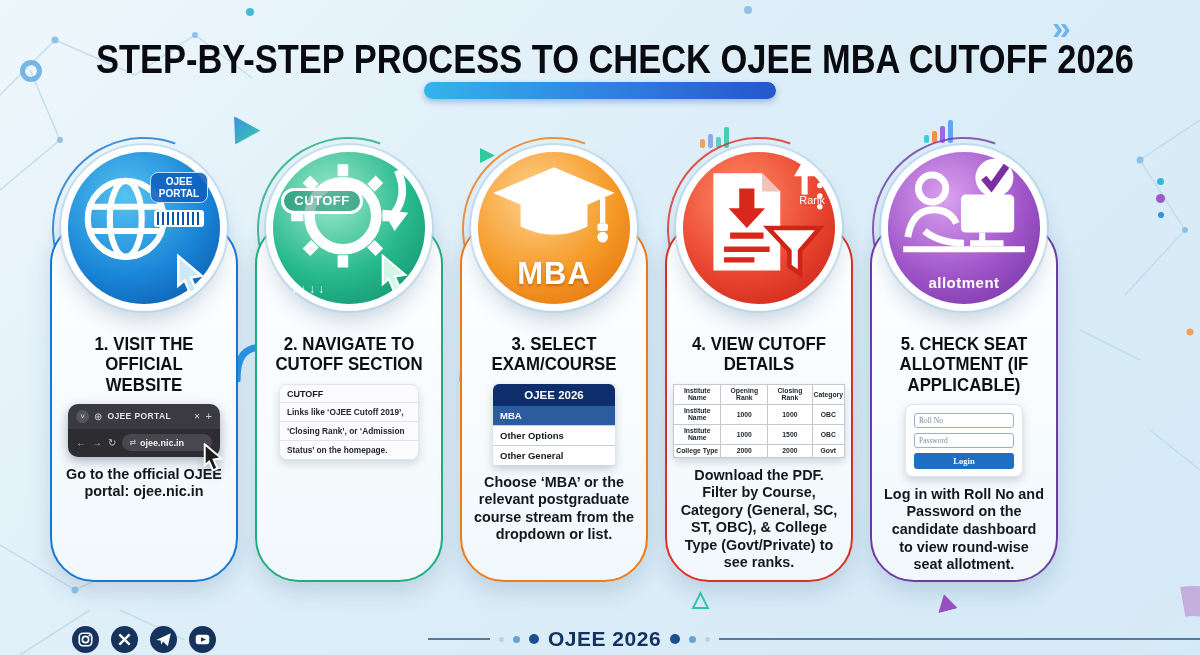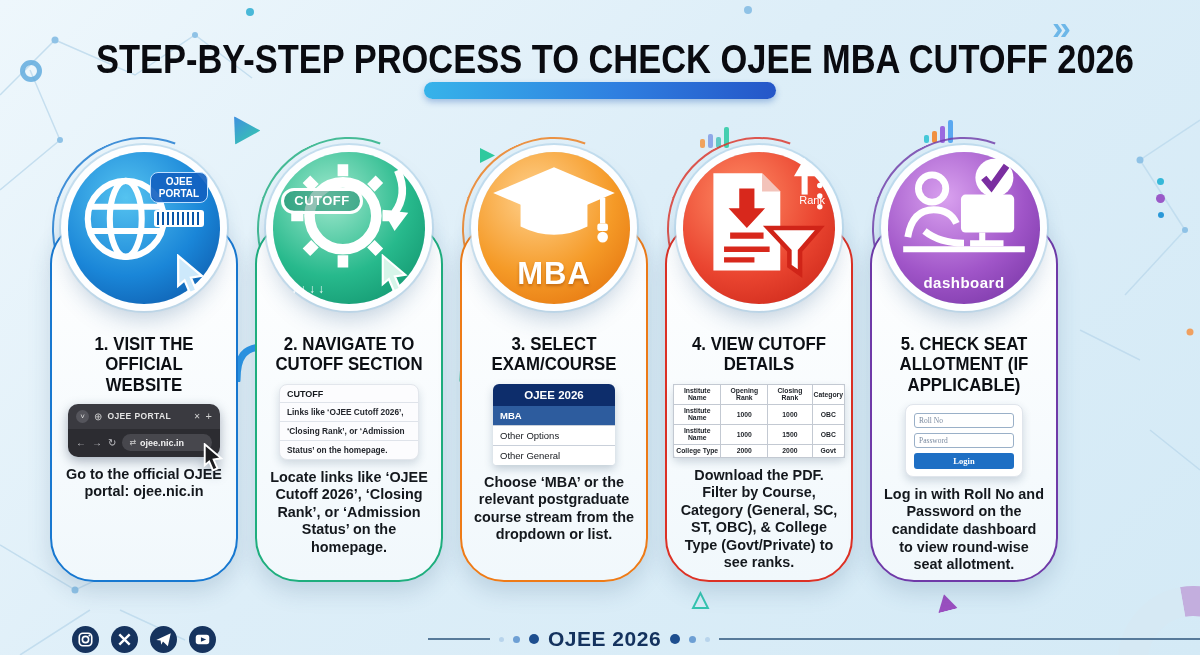--- a/index.html
+++ b/index.html
@@ -109,21 +109,21 @@
     box-shadow:0 4px 8px rgba(40,70,100,.18); text-align:left; }
   .panel2 .ph { font-size:9px; font-weight:800; color:#15181d; padding:4px 7px 3px; }
   .panel2 .pl { font-size:8.3px; font-weight:700; color:#23262c; padding:4px 7px;
     border-top:1px solid #dfe3ea; }
 
   .dd { width:122px; border-radius:6px 6px 4px 4px; overflow:hidden;
     box-shadow:0 4px 8px rgba(40,70,100,.25); background:#fff; text-align:left; }
   .dd .ddh { background:#0d2d6b; color:#fff; font-size:11.5px; font-weight:800;
     text-align:center; padding:5px 0; }
   .dd .ddsel { background:#2d5c9e; color:#fff; font-size:9.5px; font-weight:800; padding:4px 7px; }
-  .dd .ddopt { background:#fff; color:#15181d; font-size:9.5px; font-weight:400;
+  .dd .ddopt { background:#fff; color:#15181d; font-size:9.5px; font-weight:700;
     padding:4px 7px; border-top:1px solid #c9d0da; }
 
   .tbl { width:172px; border-collapse:collapse; background:#fff; border-radius:6px;
     box-shadow:0 4px 8px rgba(40,70,100,.2); }
   .tbl th,.tbl td { border:1px solid #c3c9d2; font-size:6.8px; padding:2.5px 1px;
     text-align:center; color:#1c2026; }
   .tbl th { font-weight:800; }
   .tbl td { font-weight:700; }
 
   .login { width:118px; background:#fff; border:1px solid #e0e5ec; border-radius:8px;
@@ -265,25 +265,24 @@
         <div class="pill">CUTOFF</div>
         <div class="mini-arrows">↓↓↓↓</div>
         <svg class="cursor" style="right:16px;bottom:12px" width="30" height="38" viewBox="0 0 32 44">
           <path d="M3 2 L29 24 L17 26 L23 40 L16 43 L10 29 L3 35 Z" fill="#d6f5e9" stroke="#fff" stroke-width="2.5"></path>
         </svg>
       </div>
       <div class="card">
         <h2>2. NAVIGATE TO CUTOFF SECTION</h2>
         <div class="panel2">
           <div class="ph">CUTOFF</div>
-          <div class="pl">Links like ‘OJEE Cutoff 2026’,</div>
+          <div class="pl">Links like ‘OJEE Cutoff 2019’,</div>
           <div class="pl">‘Closing Rank’, or ‘Admission</div>
           <div class="pl">Status’ on the homepage.</div>
         </div>
-        <p>Locate links like ‘OJEE Cutoff 2026’, ‘Closing Rank’, or ‘Admission Status’ on the homepage.</p>
       </div>
     </section>
 
     <section class="step s3">
       <div class="arc"></div>
       <div class="circle">
         <svg class="ic" viewBox="0 0 100 100">
           <polygon points="50,10 90,27 50,44 10,27" fill="#fff"></polygon>
           <path d="M28 34 L28 49 Q50 60 72 49 L72 34 Z" fill="#fff"></path>
           <path d="M82 30 V47" stroke="#fff" stroke-width="3.5"></path>
@@ -362,21 +361,21 @@
         <svg class="ic" viewBox="0 0 100 100">
           <circle cx="29" cy="24" r="9" stroke="#fff" stroke-width="4.5" fill="none"></circle>
           <path d="M13 56 Q16 38 30 38 Q41 38 45 47" stroke="#fff" stroke-width="4.5" fill="none"></path>
           <path d="M24 52 Q34 60 50 60" stroke="#fff" stroke-width="4.5" fill="none"></path>
           <rect x="48" y="28" width="35" height="25" rx="3" fill="#fff"></rect>
           <path d="M62 53 V58 M54 60 H76" stroke="#fff" stroke-width="4"></path>
           <path d="M10 64 H90" stroke="#fff" stroke-width="4"></path>
           <circle cx="70" cy="17" r="12.5" fill="#fff"></circle>
           <path d="M63 17 L68 23 L78 9" stroke="#7a2ea0" stroke-width="4.5" fill="none"></path>
         </svg>
-        <div class="dash-label">dashboard</div>
+        <div class="dash-label">allotment</div>
       </div>
       <div class="card">
         <h2>5. CHECK SEAT ALLOTMENT (IF APPLICABLE)</h2>
         <div class="login">
           <input type="text" placeholder="Roll No" style="">
           <input type="text" placeholder="Password" style="">
           <button>Login</button>
         </div>
         <p>Log in with Roll No and Password on the candidate dashboard to view round-wise seat allotment.</p>
       </div>

